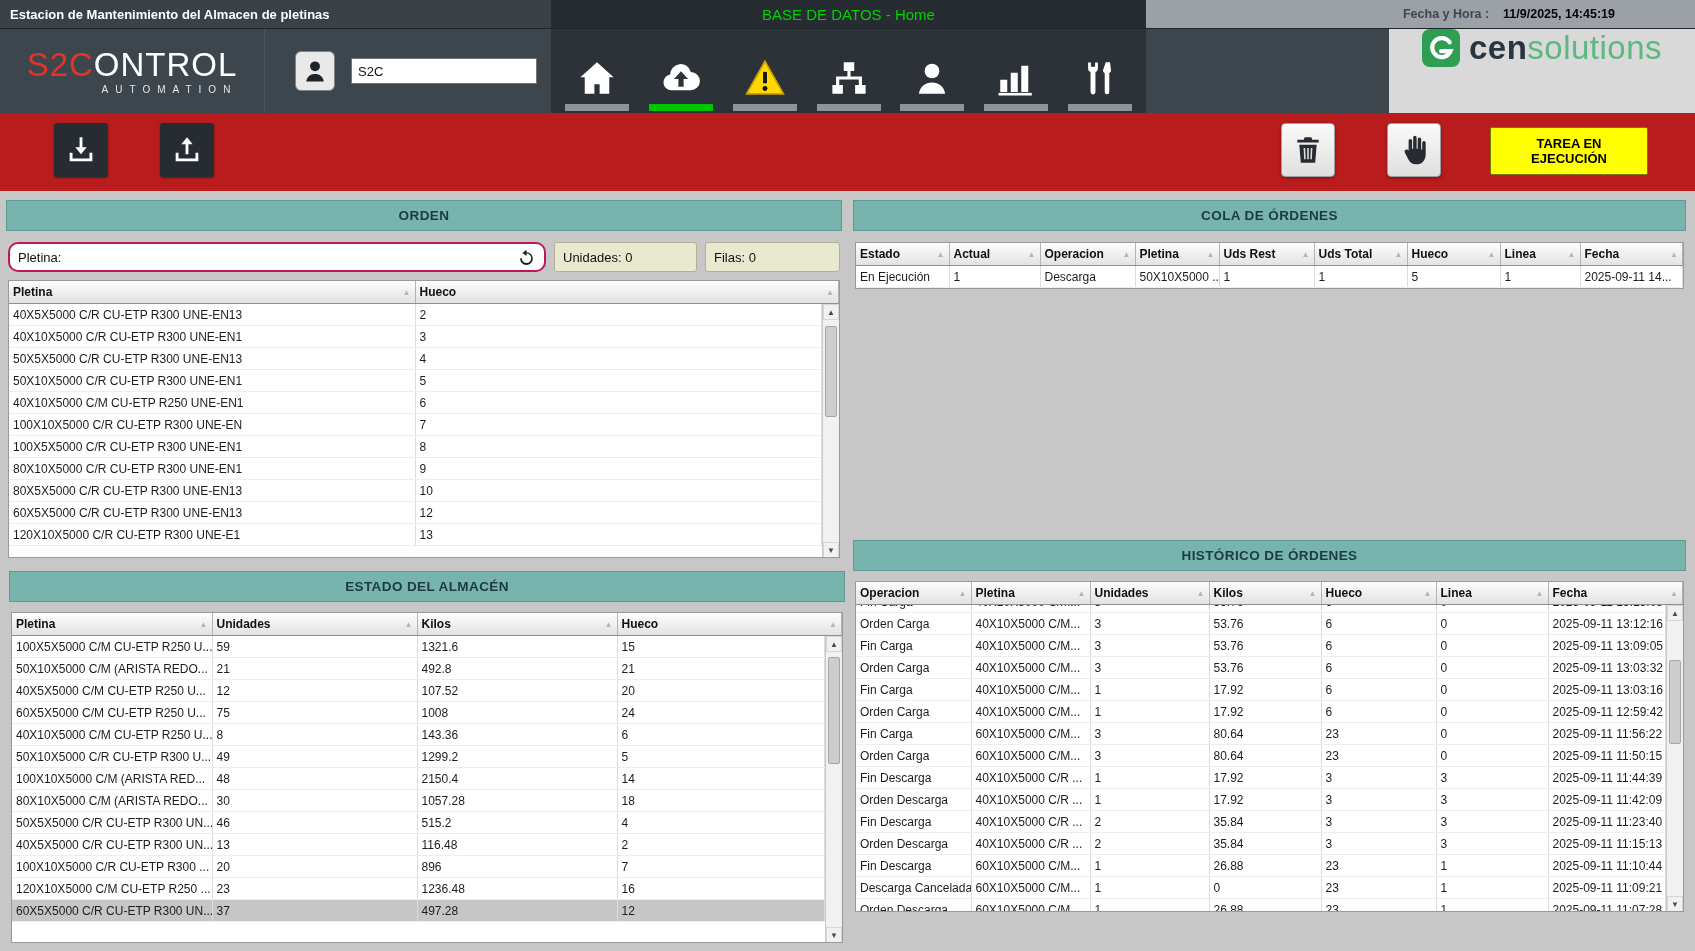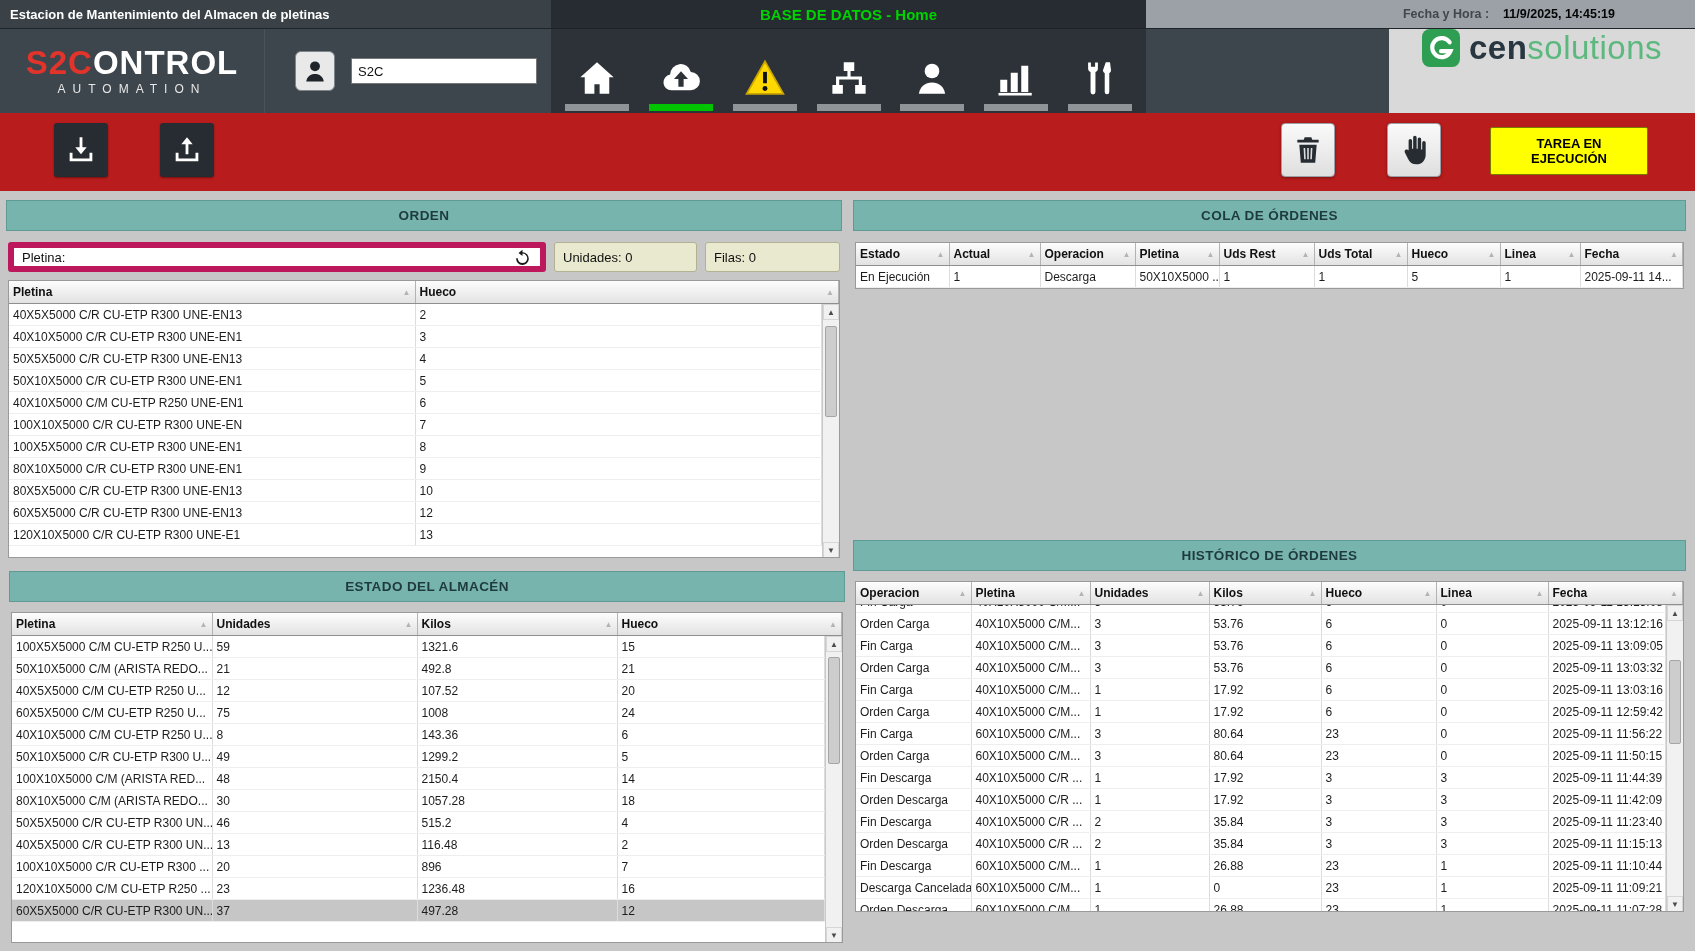--- a/index.html
+++ b/index.html
@@ -2,32 +2,32 @@
 <html><head>
 <meta charset="utf-8">
 <style>
   html,body{margin:0;padding:0}
   body{width:1695px;height:951px;position:relative;background:#c7c7c7;
        font-family:"Liberation Sans",sans-serif;overflow:hidden;-webkit-font-smoothing:antialiased}
 
   
   .topbar{position:absolute;left:0;top:0;width:100%;height:29px;display:flex;border-bottom:1px solid #1f2428;box-sizing:border-box}
   .tb-left{width:551px;background:#3a4147;color:#fff;font-size:13px;font-weight:bold;display:flex;align-items:center;padding-left:10px;box-sizing:border-box}
-  .tb-center{width:595px;background:#262c31;color:#00d200;font-size:15px;font-weight:bold;display:flex;align-items:center;justify-content:center}
+  .tb-center{width:595px;background:#262c31;color:#00d200;font-size:15px;font-weight:normal;display:flex;align-items:center;justify-content:center}
   .tb-right{flex:1;background:#9ba1a6;display:flex;align-items:center;justify-content:flex-end;gap:14px;padding-right:80px;box-sizing:border-box}
   .tb-right .lbl{color:#41474c;font-size:12.5px;font-weight:bold}
   .tb-right .val{color:#050505;font-size:12.5px;font-weight:bold}
 
   
   .header{position:absolute;left:0;top:29px;width:100%;height:84px;display:flex}
   .hdr-left{width:265px;background:#3d454d;border-right:1px solid #4a525a;display:flex;align-items:center;justify-content:center;box-sizing:border-box}
-  .logo-line1{font-size:33px;font-weight:bold;letter-spacing:1px;line-height:1}
+  .logo-line1{font-size:33px;font-weight:normal;letter-spacing:1px;line-height:1}
   .logo-red{color:#e2342b}
   .logo-white{color:#fff}
-  .logo-sub{color:#e8e8e8;font-size:12px;letter-spacing:7px;margin-top:3px;text-align:center}
+  .logo-sub{color:#e8e8e8;font-size:10px;letter-spacing:7px;margin-top:3px;text-align:right}
   .hdr-user{width:286px;background:#3d454d;display:flex;align-items:center;gap:16px;padding-left:30px;box-sizing:border-box}
   .user-btn{width:38px;height:38px;background:#e9e9e9;border:1px solid #7e868d;border-radius:6px;display:flex;align-items:center;justify-content:center;cursor:pointer}
   .user-input{width:172px;height:24px;border:1px solid #767676;background:#fff;font-size:13px;padding:0 6px;font-family:inherit;color:#111}
   .hdr-icons{width:595px;background:#2c3237;display:flex;justify-content:space-evenly;align-items:flex-end}
   .nav{display:flex;flex-direction:column;align-items:center;width:76px;cursor:pointer;padding-top:8px}
   .nav svg{width:42px;height:42px;margin-bottom:5px}
   .nav .bar{width:64px;height:7px;background:#8f9499;margin-bottom:2px}
   .nav.active .bar{background:#00c400}
   .hdr-dark{width:243px;background:#3d454d}
   .hdr-brand{flex:1;background:#d9d9d9;display:flex;align-items:flex-start;justify-content:center;gap:9px}
@@ -40,21 +40,21 @@
   .tbtn{position:absolute;top:10px;width:54px;height:54px;padding:0;display:flex;align-items:center;justify-content:center;cursor:pointer}
   .tbtn.dark{background:#262c31;border:none;border-radius:3px;box-shadow:0 1px 2px rgba(0,0,0,.4)}
   .tbtn.light{background:linear-gradient(#fafafa,#dfdfdf);border:1px solid #9aa0a5;border-radius:4px;box-shadow:0 1px 3px rgba(0,0,0,.35)}
   .task-btn{position:absolute;left:1490px;top:14px;width:158px;height:48px;background:#ffff00;border:1px solid #7a7a00;border-radius:2px;font-weight:bold;font-size:13px;color:#000;font-family:inherit;cursor:pointer}
 
   
   .panel{position:absolute}
   .panel-h{height:31px;background:#76b4ad;border:1px solid #5f9a94;box-sizing:border-box;display:flex;align-items:center;justify-content:center;font-weight:bold;font-size:13.5px;color:#1f3a3e;letter-spacing:.4px}
 
   .orden-controls{display:flex;gap:8px;margin:11px 2px 0 2px;height:30px}
-  .pletina-box{flex:0 0 538px;background:#fff;border:6px solid #be185d;border-radius:3px;display:flex;align-items:center;justify-content:space-between;padding:0 8px;font-size:13px;color:#111;box-sizing:border-box;cursor:pointer}
+  .pletina-box{flex:0 0 538px;background:#fff;border:2px solid #be185d;border-radius:10px;display:flex;align-items:center;justify-content:space-between;padding:0 8px;font-size:13px;color:#111;box-sizing:border-box;cursor:pointer}
   .count-box{background:#e9e9cf;border:1px solid #b2b293;border-radius:3px;display:flex;align-items:center;padding-left:8px;font-size:13px;color:#111;box-sizing:border-box}
   .refresh{display:flex;align-items:center;cursor:pointer}
 
   .tablewrap{position:relative;margin:8px 2px 0 2px;background:#fff;border:1px solid #9a9a9a;box-sizing:border-box;overflow:hidden}
   .grid{table-layout:fixed;border-collapse:collapse;width:100%;background:#fff}
   .grid th{height:22px;background:linear-gradient(#fdfdfd,#e2e2e2);border-right:1px solid #b3b3b3;border-bottom:1px solid #8f8f8f;font-size:12px;font-weight:bold;text-align:left;padding:0 4px;position:relative;white-space:nowrap;overflow:hidden;color:#111;cursor:pointer}
   .grid th .sort{position:absolute;right:4px;top:50%;transform:translateY(-50%);font-size:8px;color:#b4b4b4;font-style:normal}
   .grid td{height:21px;font-size:12px;padding:0 4px;border-right:1px solid #dcdcdc;border-bottom:1px solid #eeeeee;white-space:nowrap;overflow:hidden;color:#1c1c1c}
   .grid tr.selected td{background:#c6c6c6}
   .tbody-area{position:relative;height:calc(100% - 22px)}

